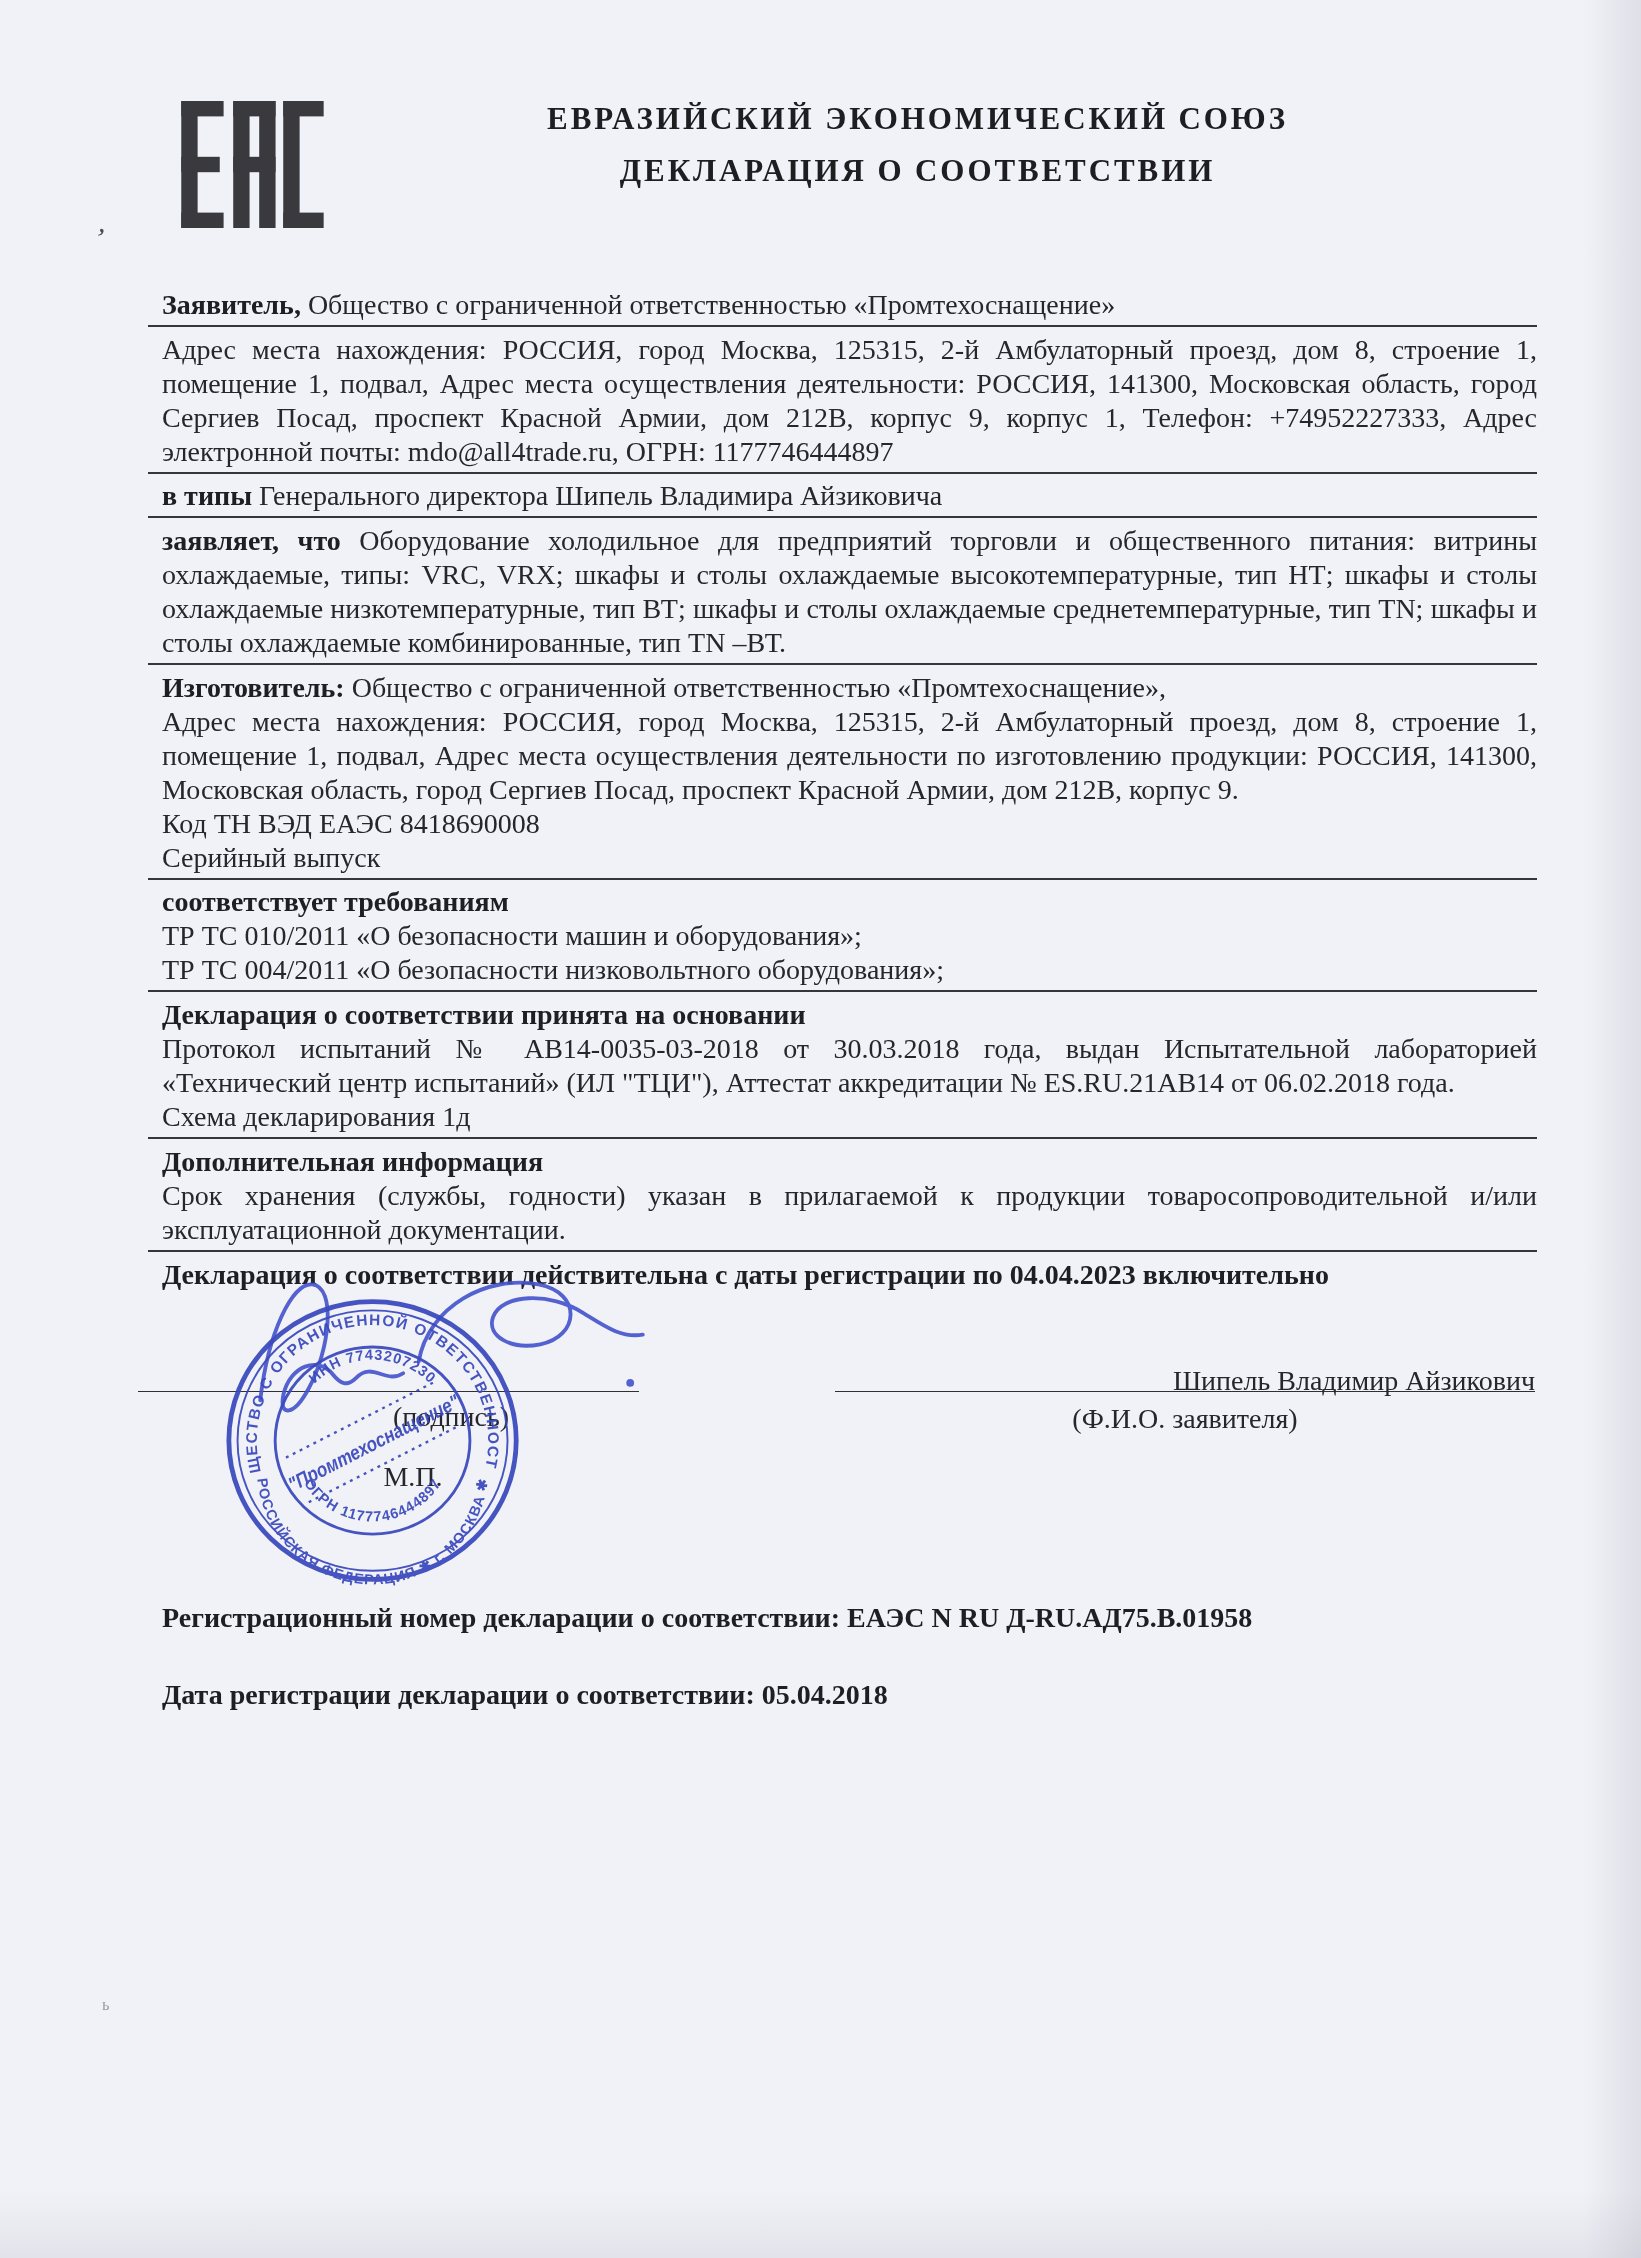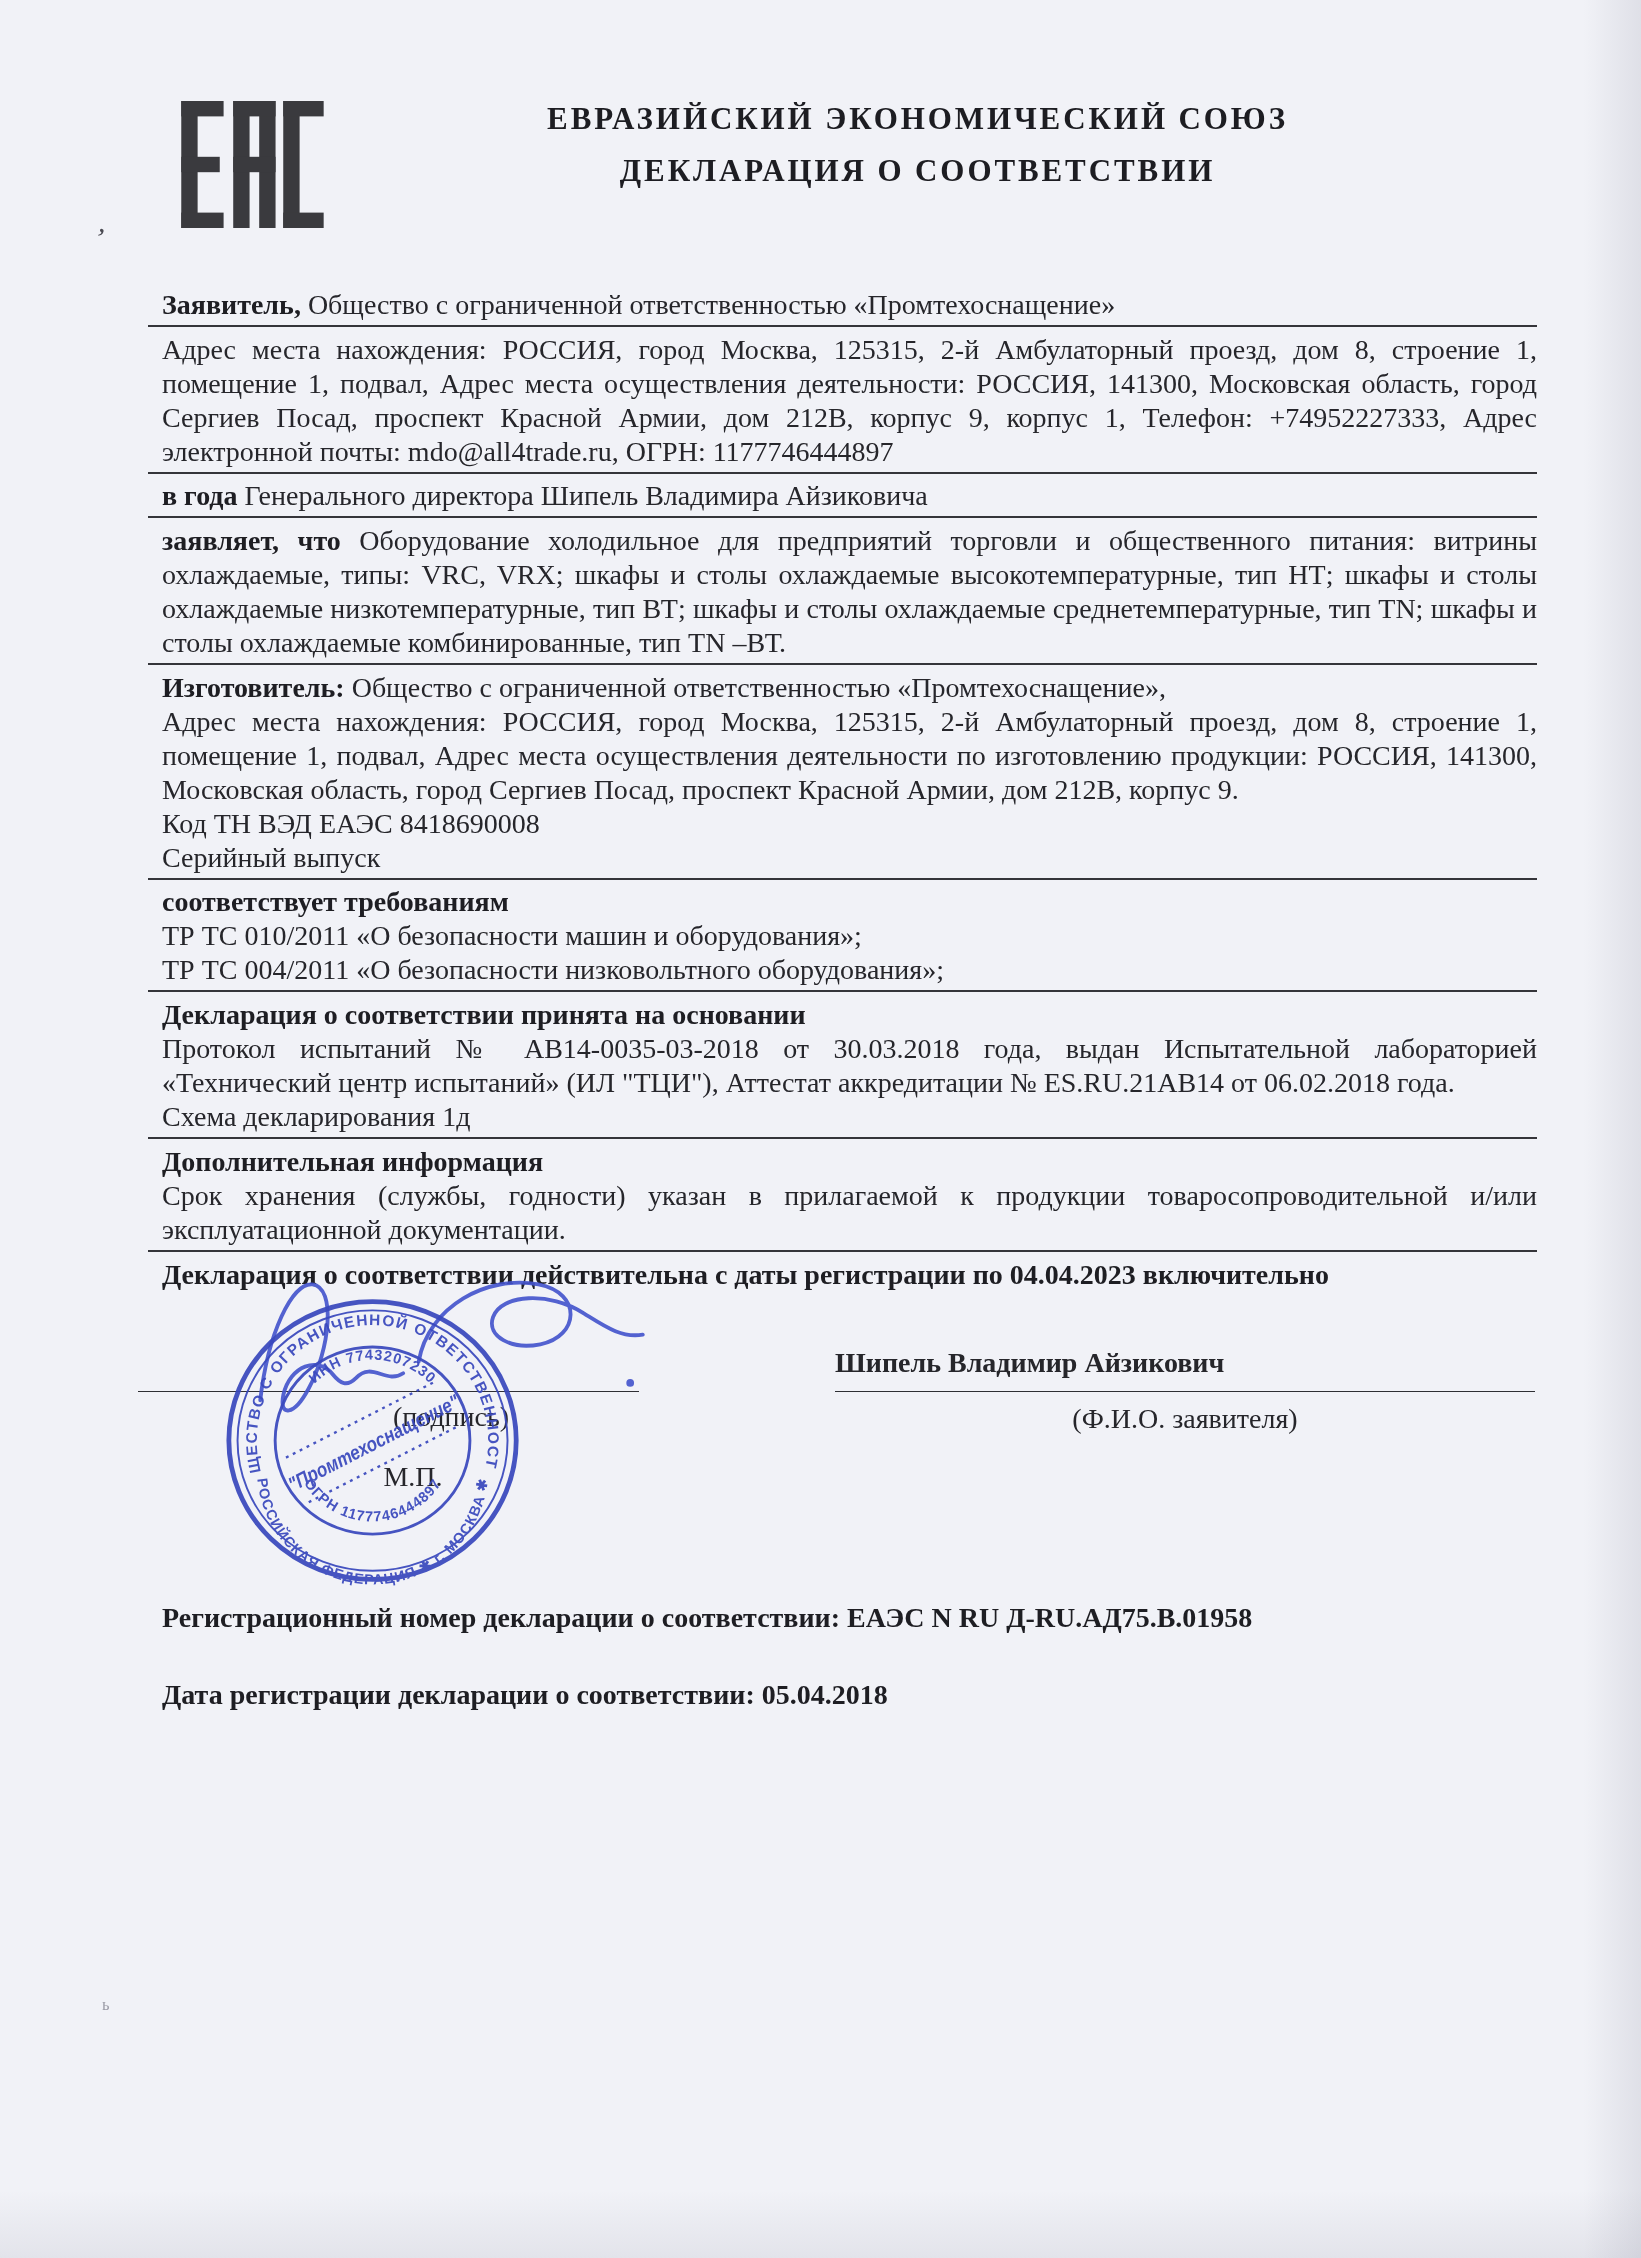--- a/index.html
+++ b/index.html
@@ -32,21 +32,21 @@
   .b{font-weight:bold;color:#1e1e23;}
   .rule{
     height:0;border-top:2.9px solid #35353a;
     margin:2.9px 0 5.8px -14.5px;width:1389px;
   }
   
   .sig-area{position:relative;height:299px;}
   .sig-line{position:absolute;border-top:1.9px solid #2f2f34;}
   .sig-line.left{left:-24px;top:99px;width:501px;}
   .sig-line.right{left:673px;top:99px;width:700px;}
-  .sig-name{position:absolute;left:673px;top:54px;width:700px;text-align:left;font-weight:bold;}
+  .sig-name{position:absolute;left:673px;top:72px;width:700px;text-align:right;}
   .sig-fio{position:absolute;left:673px;top:110px;width:700px;text-align:center;}
   .sig-caption{position:absolute;left:154px;top:108px;width:270px;text-align:center;}
   .sig-mp{position:absolute;left:193px;top:168px;width:116px;text-align:center;}
   .stamp-svg{position:absolute;left:56px;top:1.9px;width:311px;height:297px;opacity:.93;}
   .signature-svg{position:absolute;left:77px;top:-27px;width:425px;height:174px;}
   .reg-line{margin-top:10px;}
   .date-line{margin-top:43px;}
   
   .artifact-quote{
     position:absolute;left:95px;top:222px;font-size:29px;color:#4a4a52;
@@ -90,21 +90,21 @@
 
   <div class="content">
 
     <p class="ln"><span class="b">Заявитель,</span>
       <span>Общество с ограниченной ответственностью «Промтехоснащение»</span></p>
     <div class="rule"></div>
 
     <p class="para">Адрес места нахождения: РОССИЯ, город Москва, 125315, 2-й Амбулаторный проезд, дом 8, строение 1, помещение 1, подвал, Адрес места осуществления деятельности: РОССИЯ, 141300, Московская область, город Сергиев Посад, проспект Красной Армии, дом 212В, корпус 9, корпус 1, Телефон: +74952227333, Адрес электронной почты: mdo@all4trade.ru, ОГРН: 1177746444897</p>
     <div class="rule"></div>
 
-    <p class="ln"><span class="b">в года</span>
+    <p class="ln"><span class="b">в типы</span>
       <span>Генерального директора Шипель Владимира Айзиковича</span></p>
     <div class="rule"></div>
 
     <p class="para"><span class="b">заявляет, что</span>
       <span>Оборудование холодильное для предприятий торговли и общественного питания: витрины охлаждаемые, типы: VRC, VRX; шкафы и столы охлаждаемые высокотемпературные, тип НТ; шкафы и столы охлаждаемые низкотемпературные, тип ВТ; шкафы и столы охлаждаемые среднетемпературные, тип TN; шкафы и столы охлаждаемые комбинированные, тип TN –ВТ.</span></p>
     <div class="rule"></div>
 
     <p class="ln"><span class="b">Изготовитель:</span>
       <span>Общество с ограниченной ответственностью «Промтехоснащение»,</span></p>
     <p class="para">Адрес места нахождения: РОССИЯ, город Москва, 125315, 2-й Амбулаторный проезд, дом 8, строение 1, помещение 1, подвал, Адрес места осуществления деятельности по изготовлению продукции: РОССИЯ, 141300, Московская область, город Сергиев Посад, проспект Красной Армии, дом 212В, корпус 9.</p>

